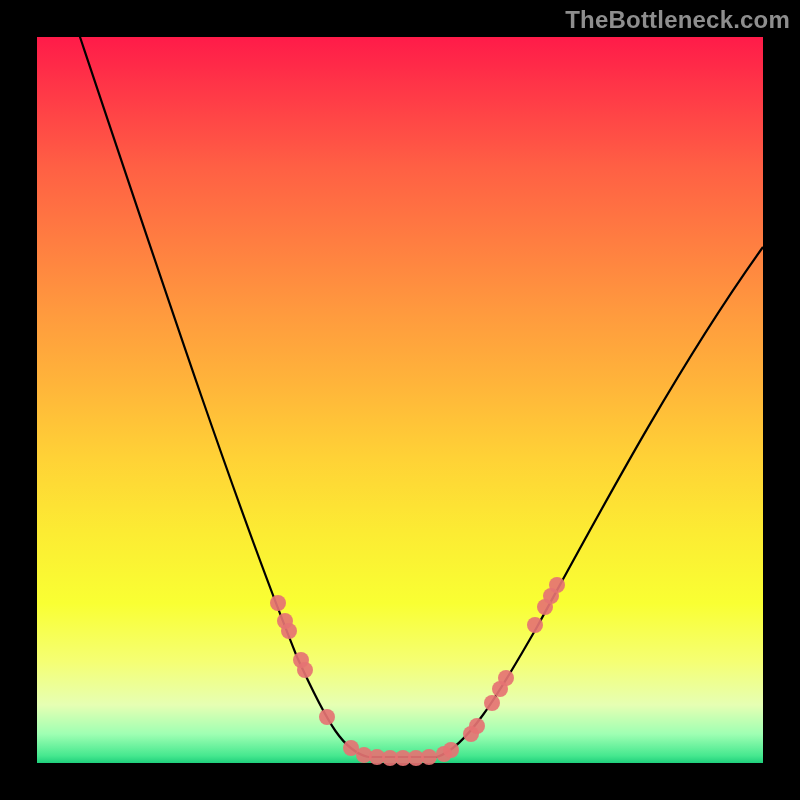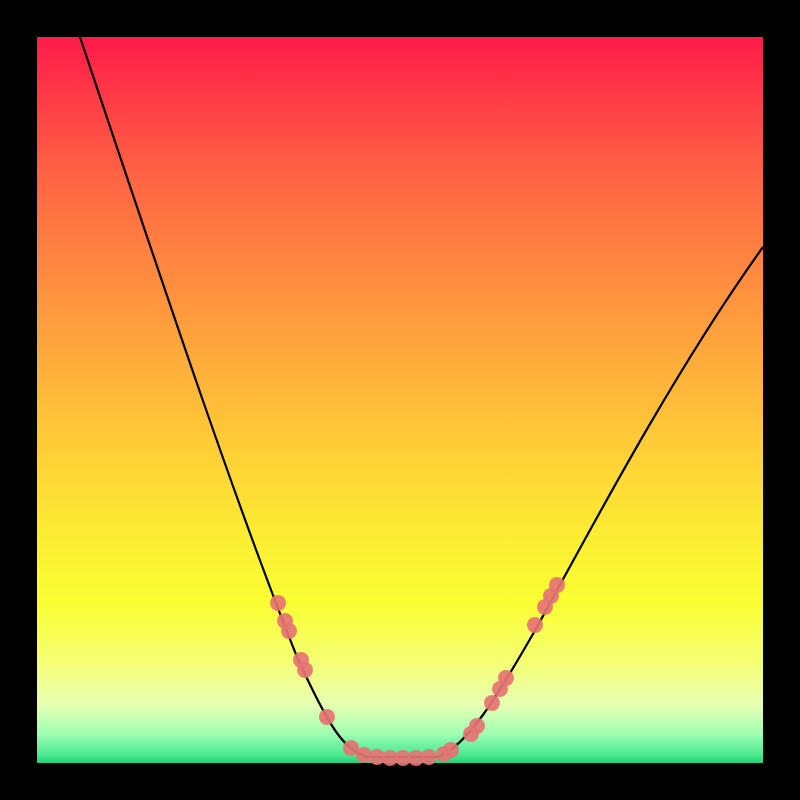--- a/index.html
+++ b/index.html
@@ -103,13 +103,14 @@
       <circle class="dot" r="8" cx="455" cy="666"></circle>
       <circle class="dot" r="8" cx="463" cy="652"></circle>
       <circle class="dot" r="8" cx="469" cy="641"></circle>
       <circle class="dot" r="8" cx="498" cy="588"></circle>
       <circle class="dot" r="8" cx="508" cy="570"></circle>
       <circle class="dot" r="8" cx="514" cy="559"></circle>
       <circle class="dot" r="8" cx="520" cy="548"></circle>
     </g>
   </svg>
 
+  <div class="watermark">TheBottleneck.com</div>
 </div>
 
 </body></html>

